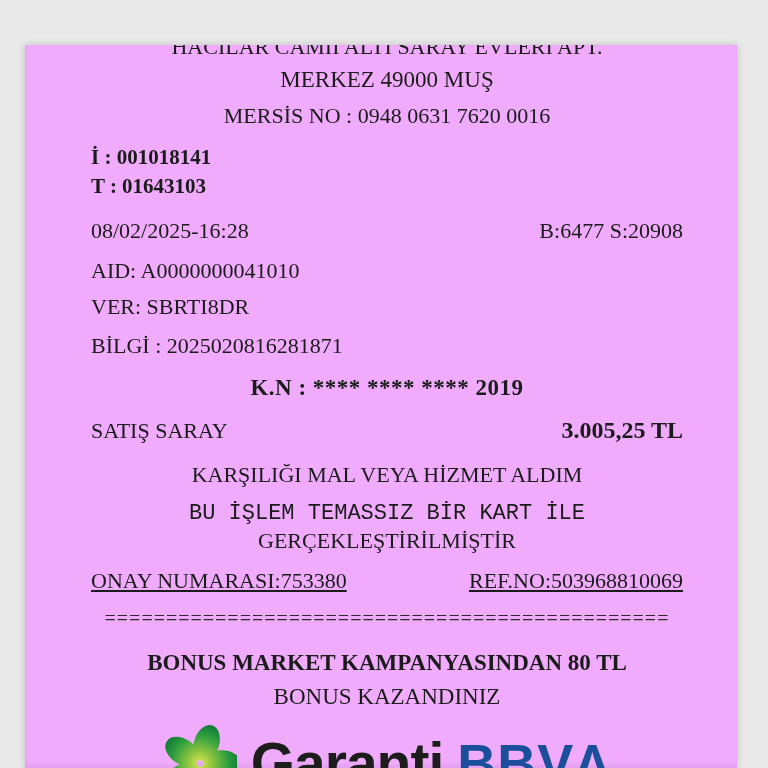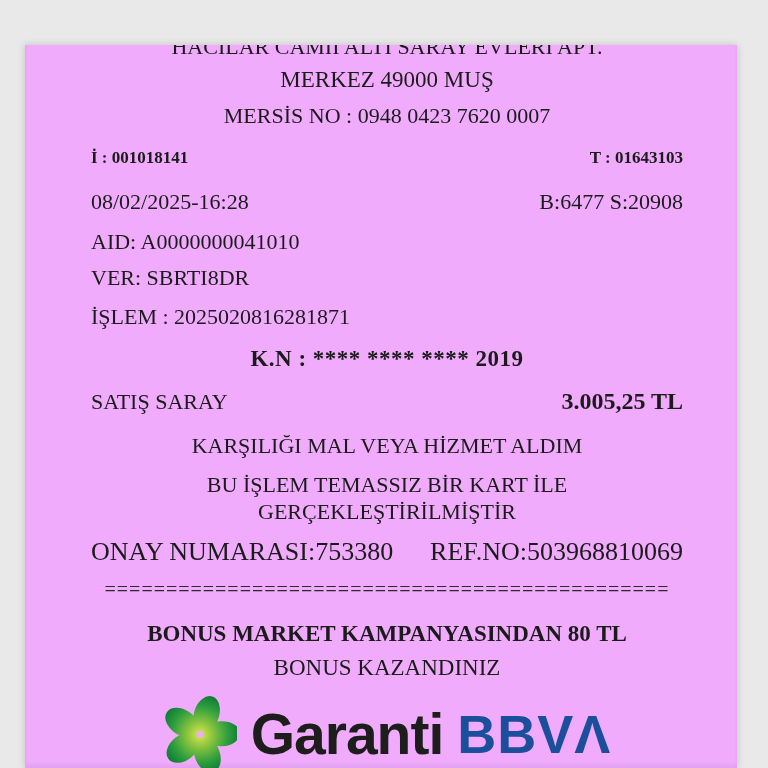--- a/index.html
+++ b/index.html
@@ -17,33 +17,33 @@
     overflow:hidden;
     margin-top:45px;
   }
   .inner{padding:0 54px 0 66px;}
   .c{text-align:center;}
   .row{display:flex;justify-content:space-between;align-items:baseline;}
   
   .l1{font-size:22px;line-height:27px;margin-top:-12px;}
   .l2{font-size:23px;line-height:28px;margin-top:6px;}
   .l3{font-size:22px;line-height:27px;margin-top:8px;}
-  .l4{font-size:17px;line-height:29px;margin-top:14px;font-weight:bold;}
+  .l4{font-size:21px;line-height:29px;margin-top:14px;font-weight:bold;flex-direction:column;}
   .l5{font-size:22px;line-height:27px;margin-top:16px;}
   .l6{font-size:22px;line-height:27px;margin-top:13px;}
   .l7{font-size:22px;line-height:27px;margin-top:9px;}
   .l8{font-size:22px;line-height:27px;margin-top:12px;}
   .l9{font-size:23px;line-height:29px;margin-top:14px;font-weight:bold;letter-spacing:.5px;}
   .l10{margin-top:13px;}
   .l10 .sale-label{font-size:22px;line-height:30px;}
   .l10 .sale-amount{font-size:24px;line-height:30px;font-weight:bold;}
   .l11{font-size:22px;line-height:27px;margin-top:15px;}
-  .l12{font-size:22px;line-height:27px;margin-top:12px;}
+  .l12{font-size:22px;line-height:27px;margin-top:12px;font-family:Liberation Mono, monospace;}
   .l13{font-size:22px;line-height:27px;margin-top:0;}
-  .l14{font-size:26px;line-height:27px;margin-top:13px;}
+  .l14{font-size:22px;line-height:27px;margin-top:13px;text-decoration:underline;}
   .sep{font-size:20px;line-height:25px;margin-top:12px;letter-spacing:1px;
        white-space:nowrap;overflow:hidden;color:#2a2a2a;}
   .b1{font-size:23px;line-height:29px;margin-top:17px;font-weight:bold;}
   .b2{font-size:23px;line-height:29px;margin-top:5px;font-weight:normal;}
   .logo-row{
     margin-top:10px;height:84px;
     display:flex;align-items:flex-end;justify-content:center;gap:14px;
     font-family:"Liberation Sans","DejaVu Sans",sans-serif;
   }
   .garanti-text{
@@ -55,39 +55,39 @@
   .m2{font-size:22px;line-height:27px;margin-top:8px;}
 </style>
 </head>
 <body>
 
 <div class="paper">
   <div class="inner">
 
     <div class="l1 c">HACILAR CAMİİ ALTI SARAY EVLERİ APT.</div>
     <div class="l2 c">MERKEZ 49000 MUŞ</div>
-    <div class="l3 c">MERSİS NO : 0948 0423 7620 0007</div>
+    <div class="l3 c">MERSİS NO : 0948 0631 7620 0016</div>
 
     <div class="l4 row">
       <span>İ : 001018141</span>
       <span>T : 01643103</span>
     </div>
 
     <div class="l5 row">
       <span>08/02/2025-16:28</span>
       <span>B:6477 S:20908</span>
     </div>
 
     <div class="l6">AID: A0000000041010</div>
 
     <div class="l7 row">
       <span>VER: SBRTI8DR</span>
     </div>
 
-    <div class="l8">İŞLEM : 2025020816281871</div>
+    <div class="l8">BİLGİ : 2025020816281871</div>
 
     <div class="l9 c">K.N : **** **** **** 2019</div>
 
     <div class="l10 row">
       <span class="sale-label">SATIŞ SARAY</span>
       <span class="sale-amount">3.005,25 TL</span>
     </div>
 
     <div class="l11 c">KARŞILIĞI MAL VEYA HİZMET ALDIM</div>
     <div class="l12 c">BU İŞLEM TEMASSIZ BİR KART İLE</div>

